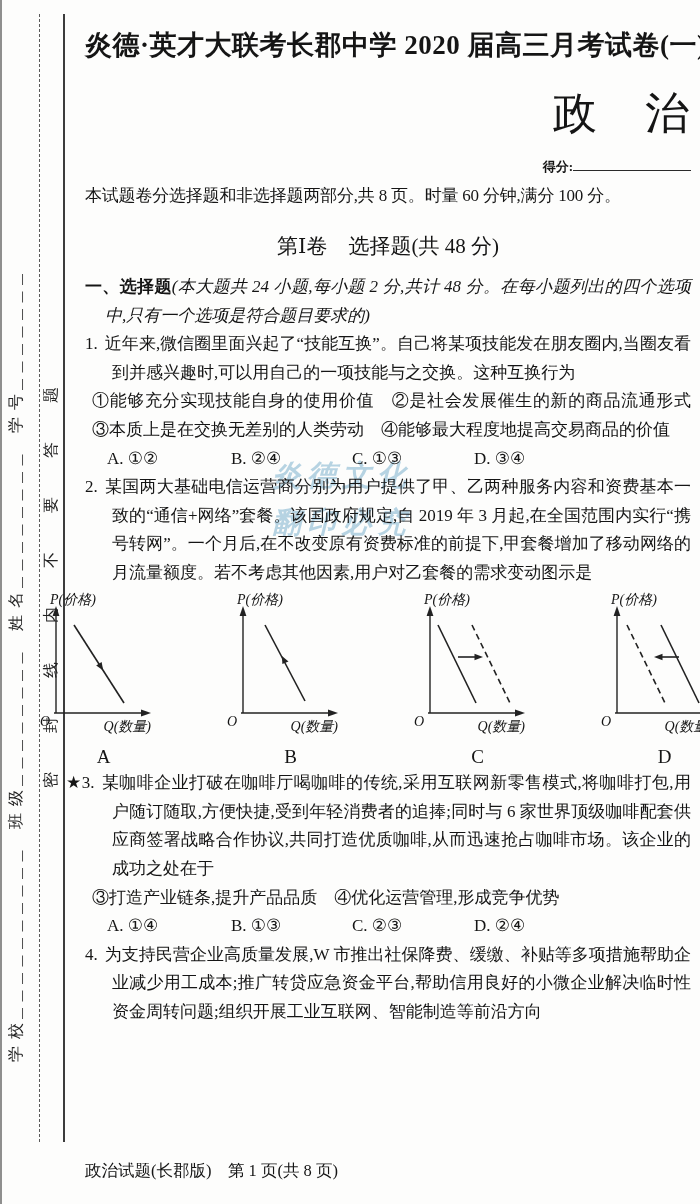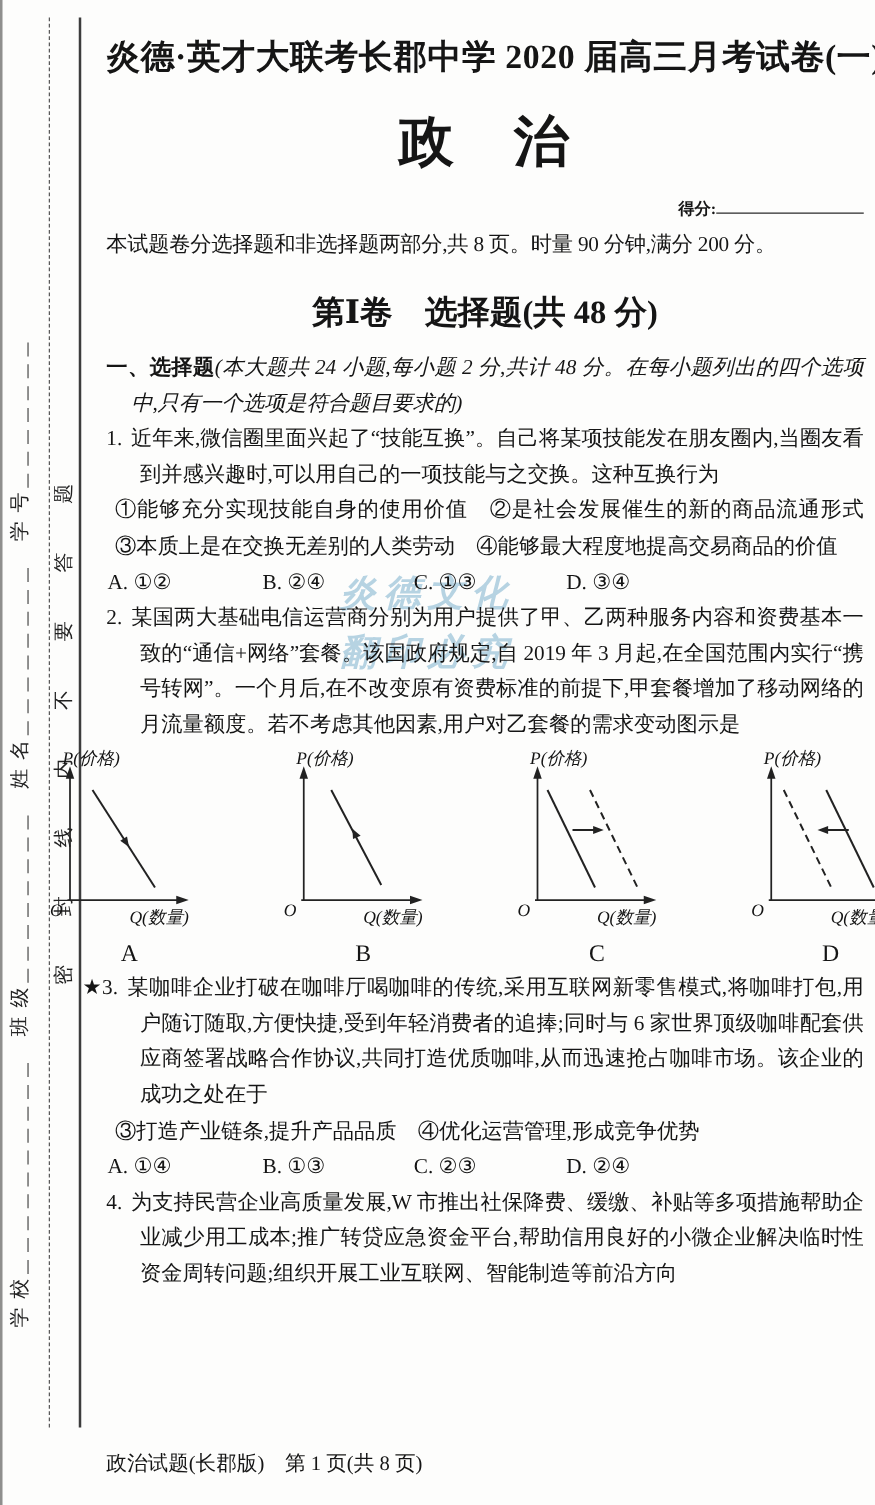--- a/index.html
+++ b/index.html
@@ -37,42 +37,42 @@
   }
 
   
   .content{position:absolute;left:85px;top:22px;width:606px;z-index:1;}
 
   .doc-title{
     margin-top:5px;text-align:center;
     font-size:27px;font-weight:bold;letter-spacing:.5px;white-space:nowrap;
   }
   .subject{
-    margin-top:21px;text-align:center;
-    font-size:44px;font-weight:bold;letter-spacing:2px;
+    margin-top:21px;text-align:right;
+    font-size:44px;font-weight:normal;letter-spacing:2px;
   }
   .score-row{margin-top:11px;text-align:right;font-size:13px;height:26px;}
   .score-label{font-weight:bold;}
   .score-line{display:inline-block;width:118px;height:16px;border-bottom:1.6px solid #2a2a2a;}
   .exam-info{margin-top:4px;font-size:17px;letter-spacing:-.2px;white-space:nowrap;}
 
-  .section-title{margin-top:25px;text-align:center;font-size:26px;font-weight:bold;}
+  .section-title{margin-top:25px;text-align:center;font-size:21px;font-weight:normal;}
 
   .instruction{margin-top:13px;font-size:17px;line-height:28.6px;
     padding-left:20px;text-indent:-20px;text-align:justify;}
   .instruction-lead{font-weight:bold;}
   .instruction-body{font-style:italic;}
 
   .question{font-size:17px;line-height:28.6px;text-align:justify;}
   .q-stem{padding-left:27px;text-indent:-27px;margin:0;}
   .q-stem .qnum{padding-right:7px;}
   .q-stem-star{margin-left:-19px;padding-left:46px;text-indent:-46px;}
   .q-items{margin:0 0 0 7px;text-align:justify;}
   .q-item-line{margin-left:7px;}
-  .choices{display:grid;grid-template-columns:124px 121px 122px auto;margin-left:1px;}
+  .choices{display:grid;grid-template-columns:124px 121px 122px auto;margin-left:22px;}
 
   
   .graphs-row{display:flex;justify-content:center;width:592px;margin:3px 0 2px 3px;gap:47px;}
   .graph-cell{width:140px;}
   .graph-letter{text-align:center;font-size:19px;margin-top:1px;line-height:20px;}
   svg .axis{stroke:#222;stroke-width:1.4;fill:none;}
   svg .curve{stroke:#222;stroke-width:1.6;fill:none;}
   svg .dashed{stroke-dasharray:6 4;}
   svg .ah{fill:#222;stroke:none;}
   svg text{fill:#141414;}
@@ -99,21 +99,21 @@
 
   <div class="content">
 
     <div class="doc-title">炎德·英才大联考长郡中学 2020 届高三月考试卷(一)</div>
     <div class="subject">政　治</div>
 
     <div class="score-row">
       <span class="score-label">得分:</span><span class="score-line"></span>
     </div>
 
-    <div class="exam-info">本试题卷分选择题和非选择题两部分,共 8 页。时量 90 分钟,满分 200 分。</div>
+    <div class="exam-info">本试题卷分选择题和非选择题两部分,共 8 页。时量 60 分钟,满分 100 分。</div>
 
     <div class="section-title">第Ⅰ卷　选择题(共 48 分)</div>
 
     <div class="instruction"><span class="instruction-lead">一、选择题</span><span class="instruction-body">(本大题共 24 小题,每小题 2 分,共计 48 分。在每小题列出的四个选项中,只有一个选项是符合题目要求的)</span></div>
 
     <div class="question">
       <p class="q-stem"><span class="qnum">1.</span><span>近年来,微信圈里面兴起了“技能互换”。自己将某项技能发在朋友圈内,当圈友看到并感兴趣时,可以用自己的一项技能与之交换。这种互换行为</span></p>
       <div class="q-items">①能够充分实现技能自身的使用价值　②是社会发展催生的新的商品流通形式　③本质上是在交换无差别的人类劳动　④能够最大程度地提高交易商品的价值</div>
       <div class="choices">
         <span>A. ①②</span>

